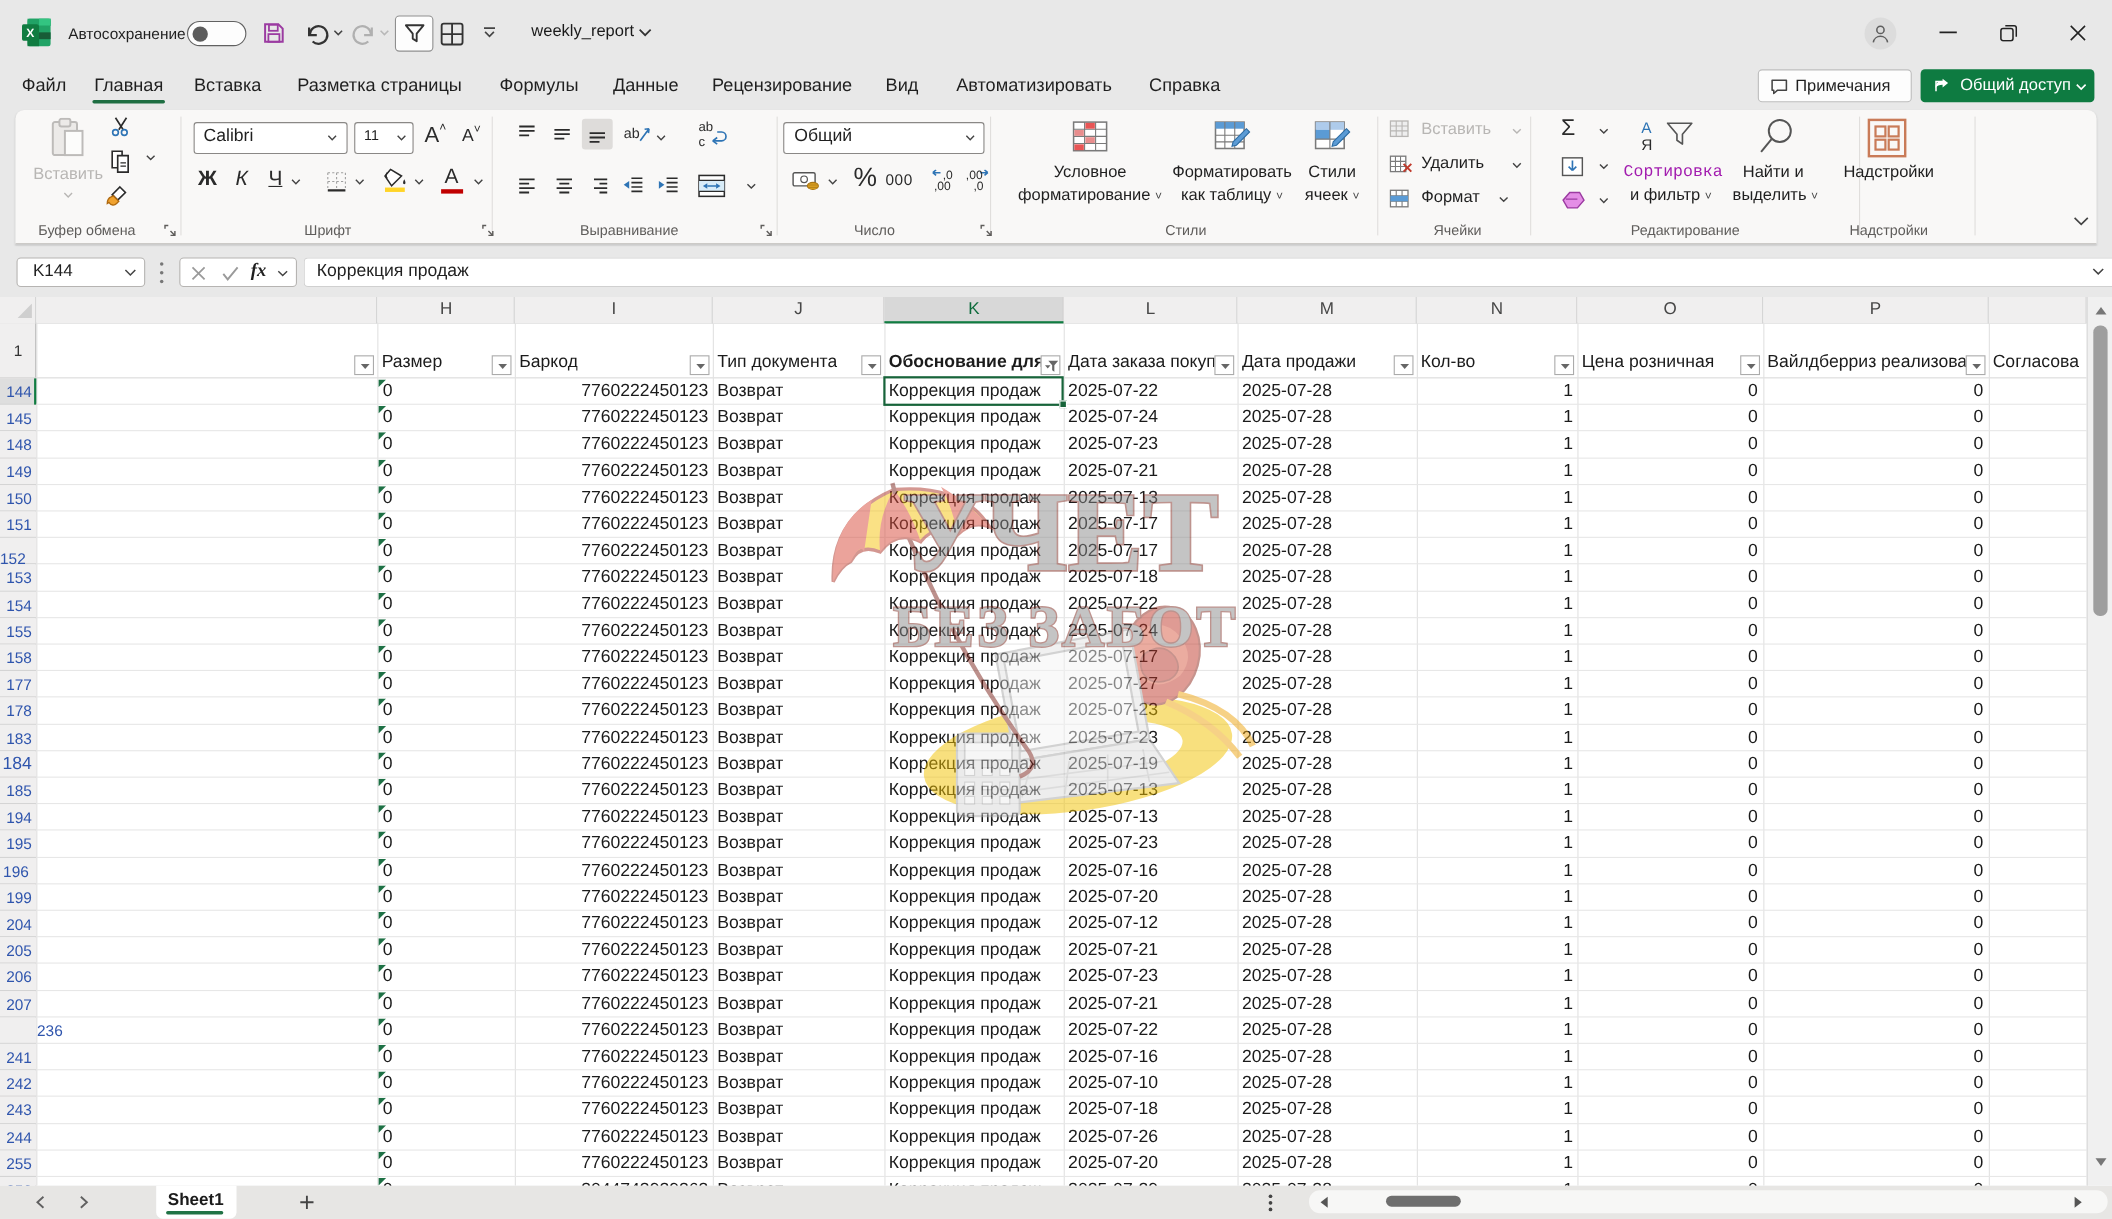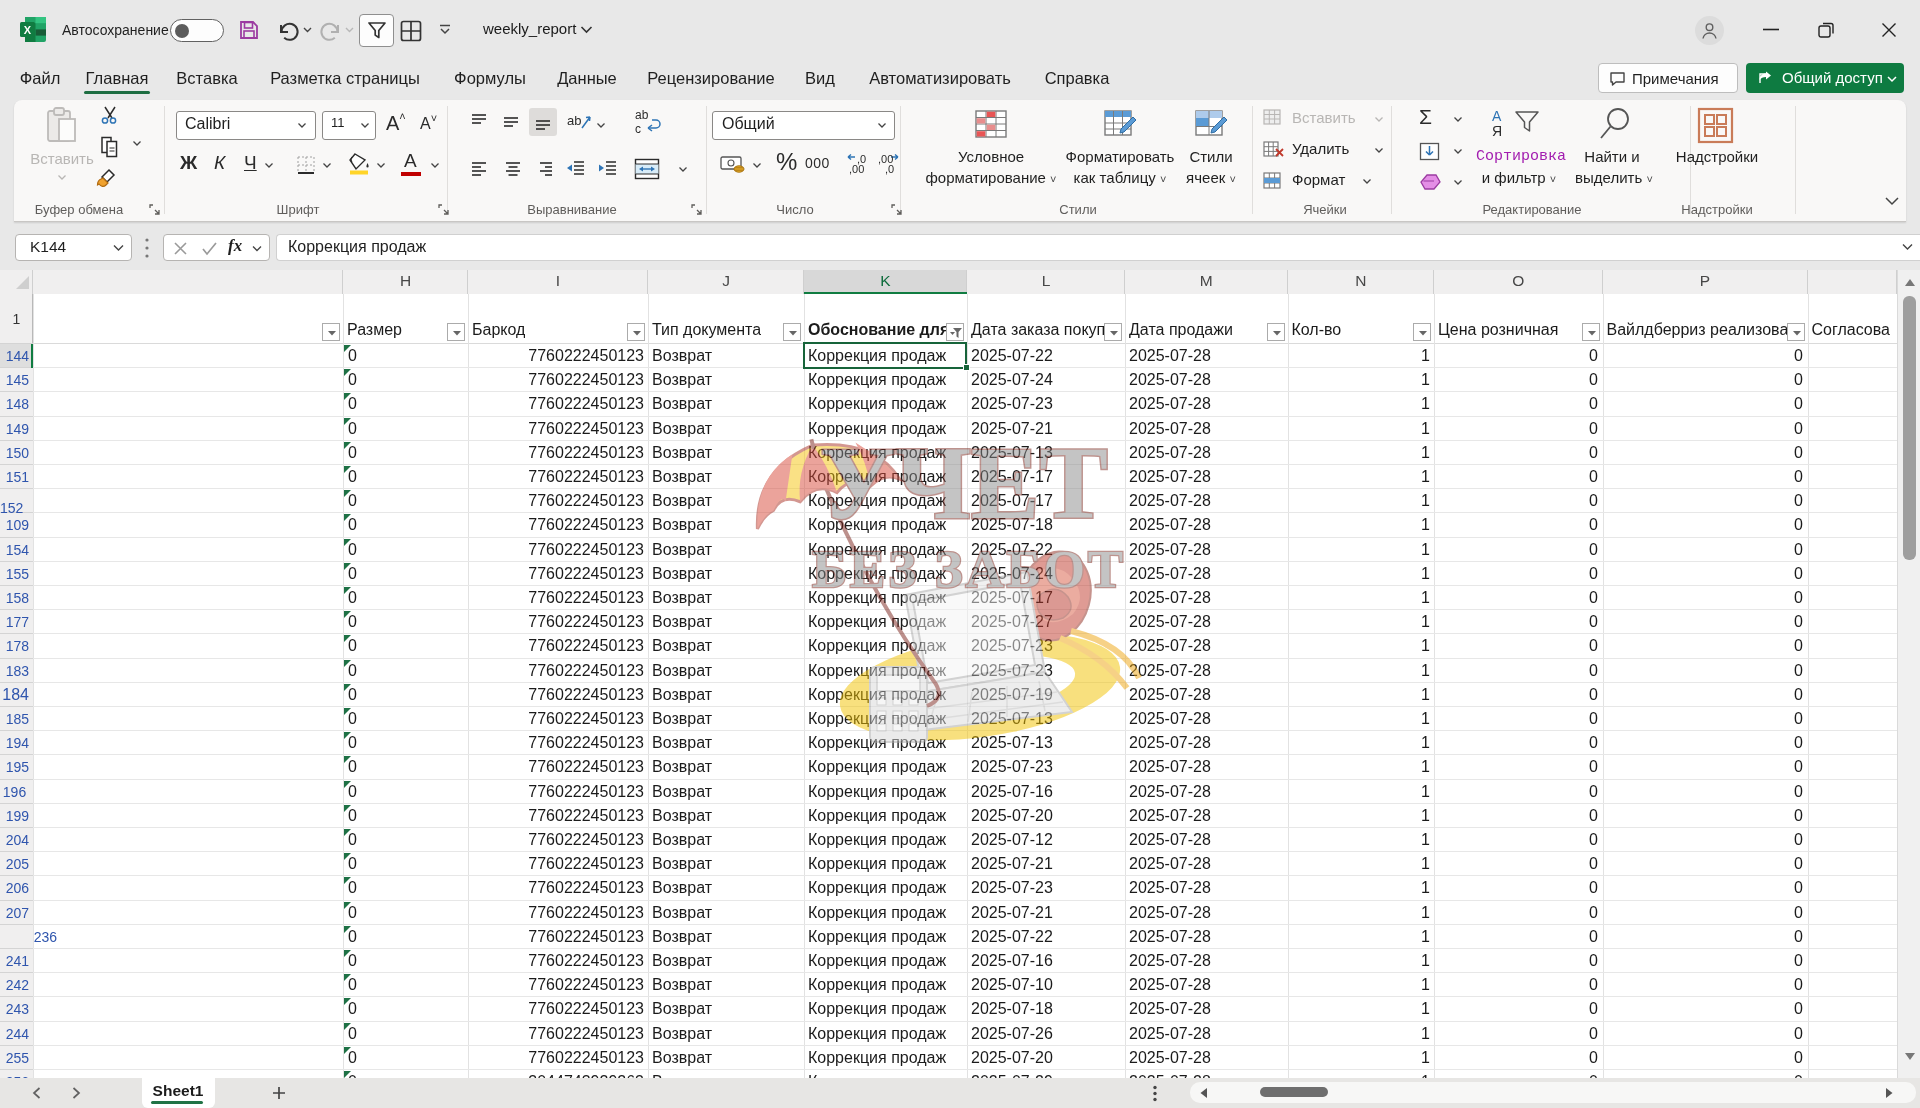--- a/index.html
+++ b/index.html
@@ -626,21 +626,21 @@
 <div class="abs" style="left:348px;top:219.2px;font-size:16px;color:#1b1b1b;line-height:24.2px;">0</div>
 <div class="abs" style="left:468px;top:219.2px;width:176px;text-align:right;font-size:16px;color:#1b1b1b;line-height:24.2px;">7760222450123</div>
 <div class="abs" style="left:652px;top:219.2px;font-size:16px;color:#1b1b1b;line-height:24.2px;">Возврат</div>
 <div class="abs" style="left:808px;top:219.2px;font-size:16px;color:#1b1b1b;line-height:24.2px;">Коррекция продаж</div>
 <div class="abs" style="left:971px;top:219.2px;font-size:16px;color:#1b1b1b;line-height:24.2px;">2025-07-17</div>
 <div class="abs" style="left:1129px;top:219.2px;font-size:16px;color:#1b1b1b;line-height:24.2px;">2025-07-28</div>
 <div class="abs" style="left:1290px;top:219.2px;width:140px;text-align:right;font-size:16px;color:#1b1b1b;line-height:24.2px;">1</div>
 <div class="abs" style="left:1440px;top:219.2px;width:158px;text-align:right;font-size:16px;color:#1b1b1b;line-height:24.2px;">0</div>
 <div class="abs" style="left:1645px;top:219.2px;width:158px;text-align:right;font-size:16px;color:#1b1b1b;line-height:24.2px;">0</div>
 <div class="abs" style="left:0;top:243.4px;width:33px;height:24.2px;background:#f0efef;border-bottom:1px solid #d4d4d4;"></div>
-<div class="abs" style="left:0;top:243.4px;width:29px;height:24.2px;font-size:14px;color:#2f55ad;text-align:right;line-height:24.2px;">109</div>
+<div class="abs" style="left:0;top:243.4px;width:29px;height:24.2px;font-size:14px;color:#2f55ad;text-align:right;line-height:24.2px;">153</div>
 <div class="abs" style="left:33px;top:266.6px;width:1864px;height:1px;background:#e7e7e7;"></div>
 <svg class="abs" style="left:344px;top:244.4px" width="7" height="7" viewBox="0 0 7 7">
         <path d="M0 0 H7 L0 7 z" fill="#1e7145"></path>
       </svg>
 <div class="abs" style="left:348px;top:243.4px;font-size:16px;color:#1b1b1b;line-height:24.2px;">0</div>
 <div class="abs" style="left:468px;top:243.4px;width:176px;text-align:right;font-size:16px;color:#1b1b1b;line-height:24.2px;">7760222450123</div>
 <div class="abs" style="left:652px;top:243.4px;font-size:16px;color:#1b1b1b;line-height:24.2px;">Возврат</div>
 <div class="abs" style="left:808px;top:243.4px;font-size:16px;color:#1b1b1b;line-height:24.2px;">Коррекция продаж</div>
 <div class="abs" style="left:971px;top:243.4px;font-size:16px;color:#1b1b1b;line-height:24.2px;">2025-07-18</div>
 <div class="abs" style="left:1129px;top:243.4px;font-size:16px;color:#1b1b1b;line-height:24.2px;">2025-07-28</div>

